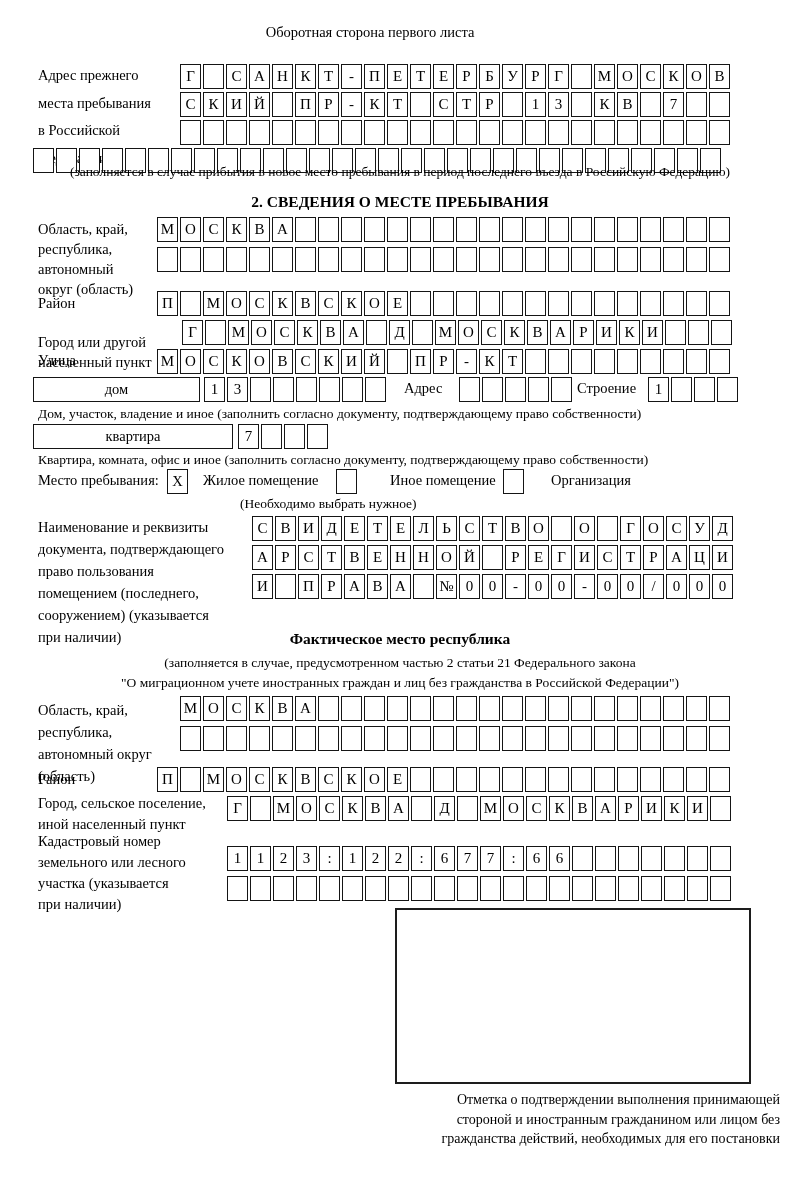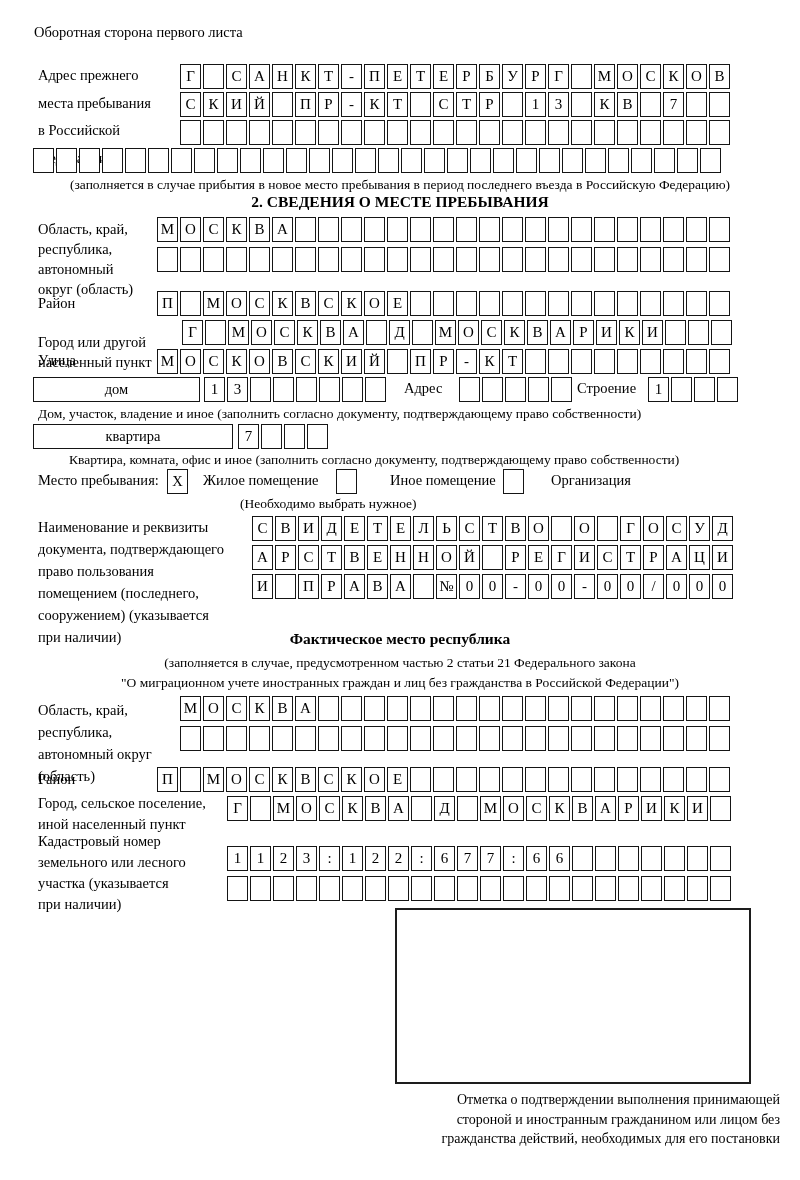--- a/index.html
+++ b/index.html
@@ -17,21 +17,21 @@
         display:flex;align-items:center;justify-content:center;font-size:14.5px;}
   .checkbox{position:absolute;width:19px;height:23px;border:1.5px solid #151515;background:#fff;
         display:flex;align-items:center;justify-content:center;font-size:14.5px;}
   .stampbox{position:absolute;border:2px solid #1d1d1d;background:#fff;}
 </style>
 </head>
 <body>
 
 <div class="page">
 
-  <div class="lbl" style="left:0;top:24px;width:740px;text-align:left;padding-left:34px;">Оборотная сторона первого листа</div>
+  <div class="lbl" style="left:0;top:24px;width:740px;text-align:center;">Оборотная сторона первого листа</div>
 
   <div class="lbl" style="left:38px;top:62px;line-height:27.5px;">
       <div class="lline">Адрес прежнего</div>
       <div class="lline">места пребывания</div>
       <div class="lline">в Российской</div>
       <div class="lline">Федерации</div>
     </div>
   <div class="cellrow" style="left:180px;top:64px;">
       <span class="cell">Г</span>
       <span class="cell"></span>
@@ -135,21 +135,21 @@
       <span class="cell"></span>
       <span class="cell"></span>
       <span class="cell"></span>
       <span class="cell"></span>
       <span class="cell"></span>
       <span class="cell"></span>
       <span class="cell"></span>
       <span class="cell"></span>
       <span class="cell"></span>
     </div>
-  <div class="note center" style="top:177px;">(заполняется в случае прибытия в новое место пребывания в период последнего въезда в Российскую Федерацию)</div>
+  <div class="note center" style="top:164px;">(заполняется в случае прибытия в новое место пребывания в период последнего въезда в Российскую Федерацию)</div>
 
   <div class="sec-title" style="top:193px;">2. СВЕДЕНИЯ О МЕСТЕ ПРЕБЫВАНИЯ</div>
 
   <div class="lbl" style="left:38px;top:219px;line-height:20px;">
       <div class="lline">Область, край,</div>
       <div class="lline">республика,</div>
       <div class="lline">автономный</div>
       <div class="lline">округ (область)</div>
     </div>
   <div class="cellrow" style="left:157px;top:217px;">
@@ -324,21 +324,21 @@
     </div>
   <div class="note" style="left:38px;top:406px;">Дом, участок, владение и иное (заполнить согласно документу, подтверждающему право собственности)</div>
 
   <div class="wordbox" style="left:33px;top:424px;width:198px;">квартира</div>
   <div class="cellrow" style="left:238px;top:424px;">
       <span class="cell">7</span>
       <span class="cell"></span>
       <span class="cell"></span>
       <span class="cell"></span>
     </div>
-  <div class="note" style="left:38px;top:452px;margin-left:31px;">Квартира, комната, офис и иное (заполнить согласно документу, подтверждающему право собственности)</div>
+  <div class="note" style="left:38px;top:452px;">Квартира, комната, офис и иное (заполнить согласно документу, подтверждающему право собственности)</div>
 
   <div class="lbl" style="left:38px;top:472px;">Место пребывания:</div>
   <div class="checkbox" style="left:167px;top:469px;">X</div>
   <div class="lbl" style="left:203px;top:472px;">Жилое помещение</div>
   <div class="checkbox" style="left:336px;top:469px;"></div>
   <div class="lbl" style="left:390px;top:472px;">Иное помещение</div>
   <div class="checkbox" style="left:503px;top:469px;"></div>
   <div class="lbl" style="left:551px;top:472px;">Организация</div>
   <div class="note" style="left:240px;top:496px;">(Необходимо выбрать нужное)</div>
 

